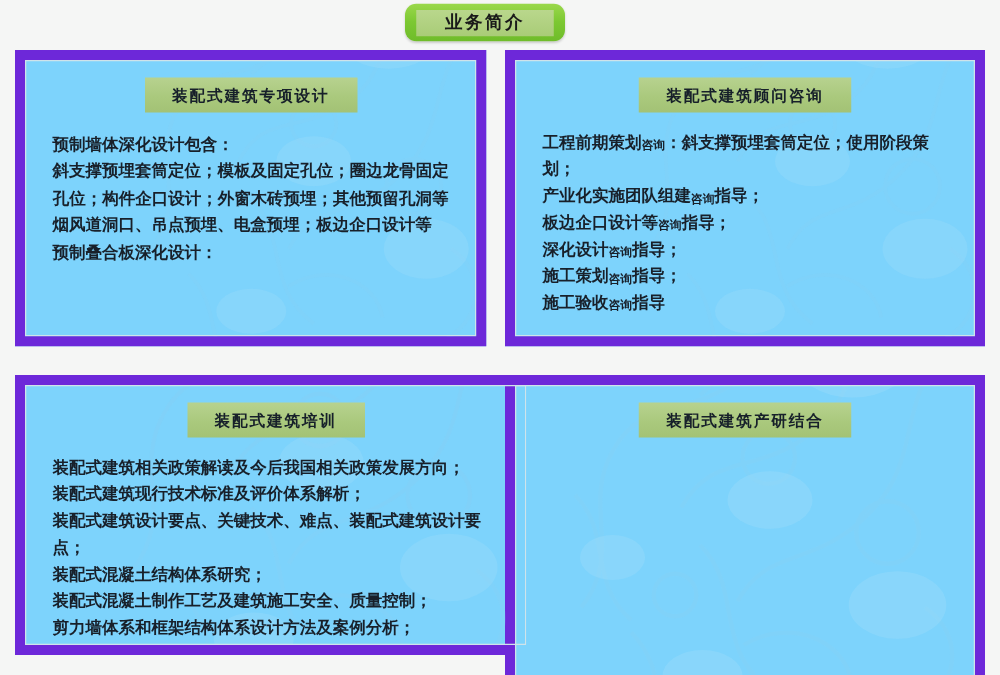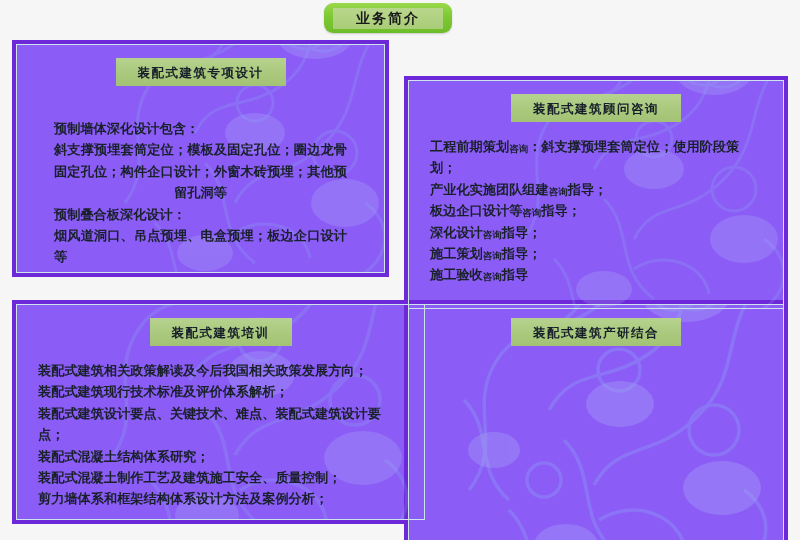--- a/index.html
+++ b/index.html
@@ -44,36 +44,36 @@
     letter-spacing:2px;
     color:#1a1a1a;
     line-height:1;
     white-space:nowrap;
   }
 
   
   .panel{
     position:absolute;
     box-sizing:border-box;
-    border:4px solid #6d28d9;
-    background:#8b5cf6;
+    border:8px solid #6d28d9;
+    background:#7dd3fc;
     overflow:hidden;
   }
   .panel::before{
     
     content:"";
     position:absolute;
     left:0;top:0;right:0;bottom:0;
     border:1px solid #cfe3ea;
     pointer-events:none;
     z-index:3;
   }
 
   .panel.tl{left:12px; top:40px;  width:377px; height:237px;}
-  .panel.tr{left:404px;top:40px;  width:384px; height:237px;margin-top:36px;}
+  .panel.tr{left:404px;top:40px;  width:384px; height:237px;}
   .panel.bl{left:12px; top:300px; width:417px; height:224px;}
   .panel.br{left:404px;top:300px; width:384px; height:264px;}
 
   
   .watermark{
     position:absolute;
     right:-40px;bottom:-60px;
     width:420px;height:430px;
     opacity:.55;
     pointer-events:none;
@@ -123,21 +123,21 @@
     font-family:"DejaVu Serif","Liberation Serif",serif;
     font-size:9.5px;
     font-weight:bold;
     letter-spacing:0;
     vertical-align:baseline;
     position:relative;
     top:1px;
   }
 
   
-  .block{margin:16px;}
+  .block{margin:0;}
 </style>
 </head>
 <body>
 
 <div id="page">
 
   <div class="title-banner">
     <div class="inner">
       <span>业务简介</span>
     </div>
@@ -169,22 +169,22 @@
 
     <div class="panel-head">
       <div class="head-plate">
         <span>装配式建筑专项设计</span>
       </div>
     </div>
     <div class="panel-body">
       <div class="block">
         <span class="ln">预制墙体深化设计包含：</span>
         <span class="ln wrapjust">斜支撑预埋套筒定位；模板及固定孔位；圈边龙骨固定孔位；构件企口设计；外窗木砖预埋；其他预留孔洞等</span>
+        <span class="ln">烟风道洞口、吊点预埋、电盒预埋；板边企口设计等</span>
         <span class="ln">预制叠合板深化设计：</span>
-        <span class="ln">烟风道洞口、吊点预埋、电盒预埋；板边企口设计等</span>
       </div>
     </div>
   </div>
 
   <div class="panel tr">
     <svg class="watermark" viewBox="0 0 420 430" aria-hidden="true">
       <g fill="none" stroke="#8fd0f0" stroke-width="3" opacity="0.30">
         <path d="M300 20 C250 60 270 110 230 140 C190 170 160 150 140 190 C120 230 150 260 120 300"></path>
         <path d="M340 60 C300 100 320 150 280 180 C240 210 210 190 190 230"></path>
         <path d="M250 60 C220 90 240 130 200 160"></path>

